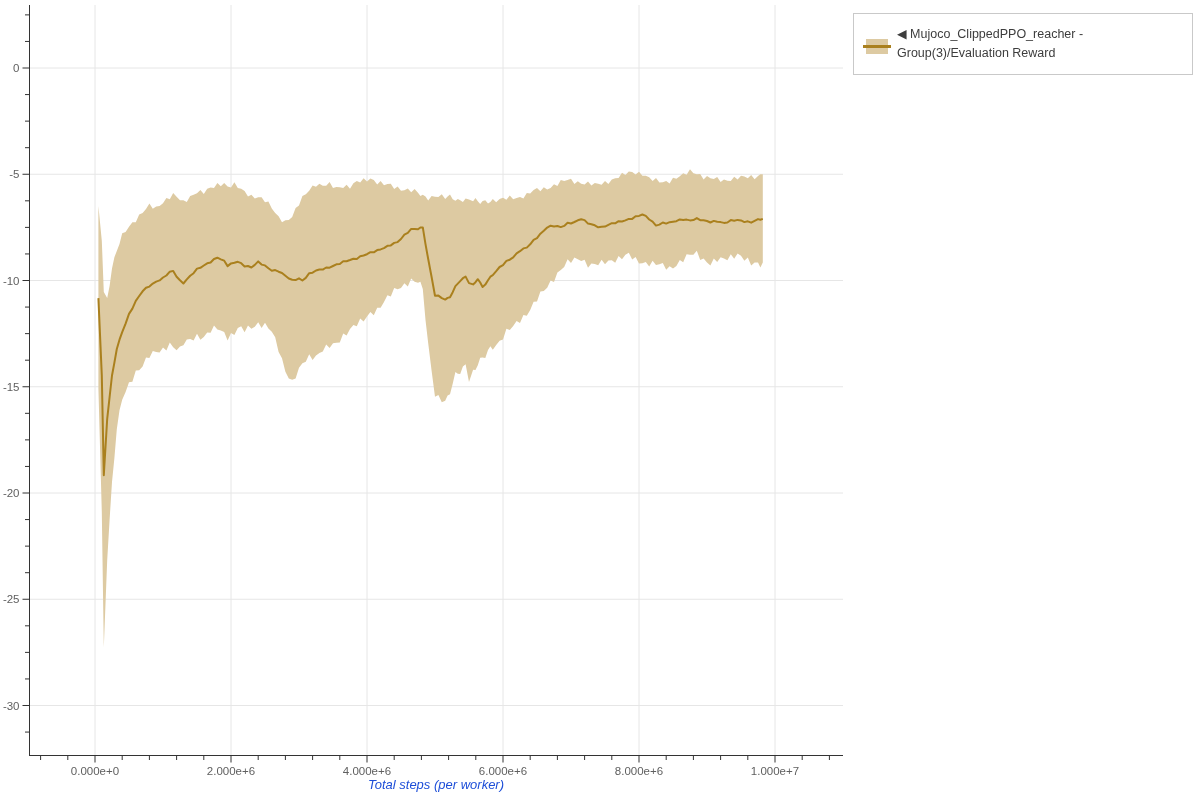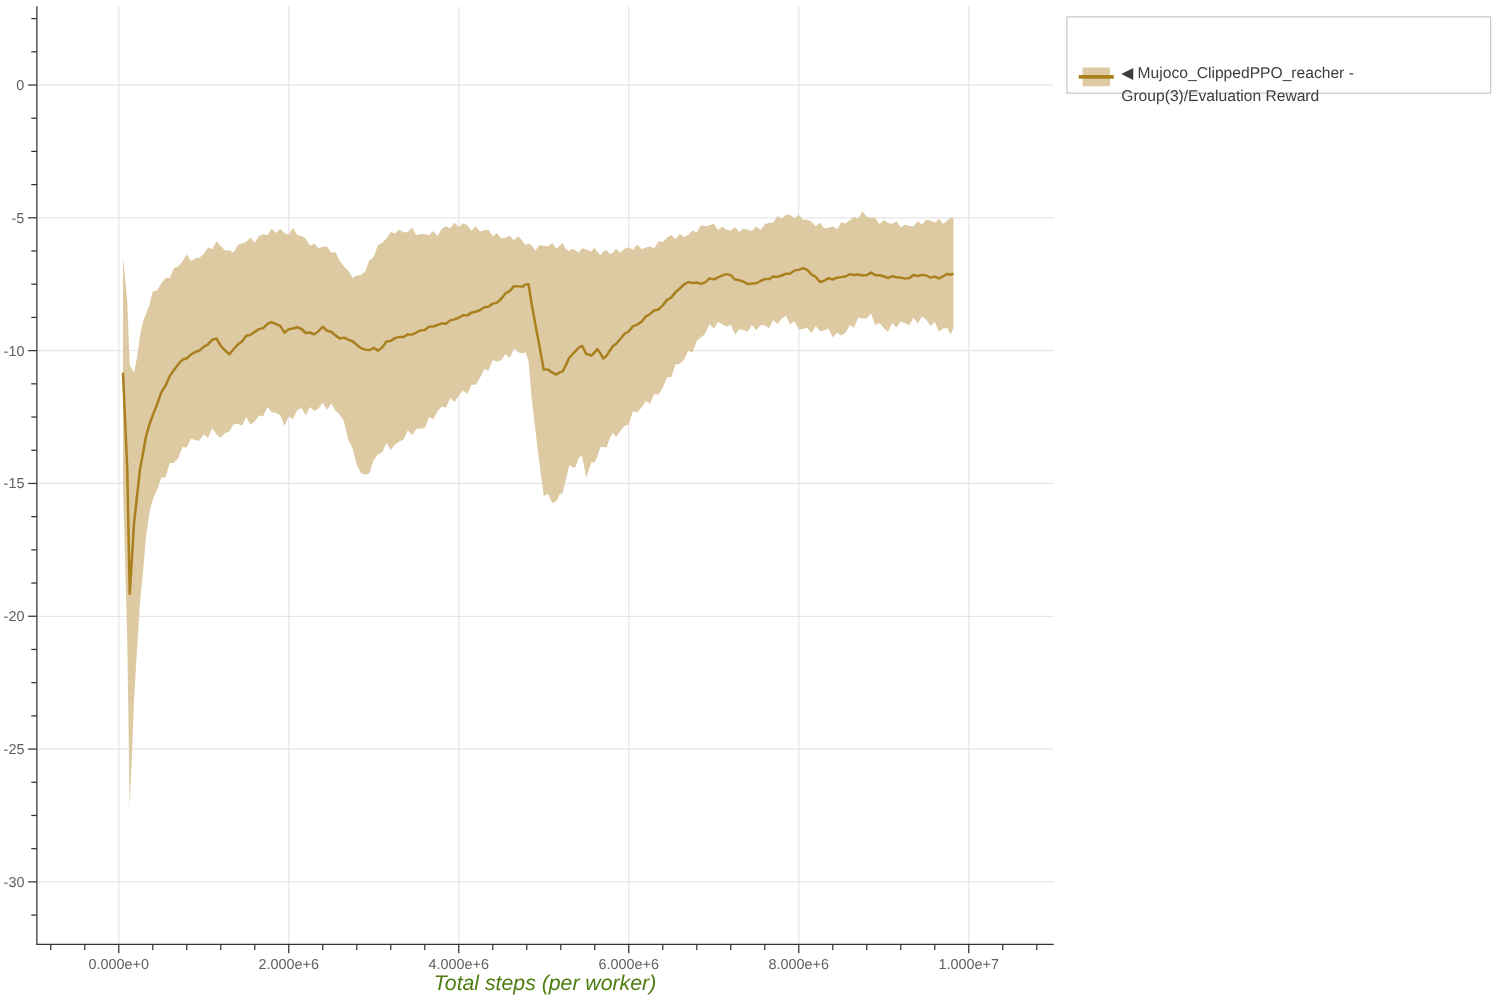--- a/index.html
+++ b/index.html
@@ -1,25 +1,25 @@
 <!DOCTYPE html>
 <html><head>
 <meta charset="utf-8">
 <style>
   html,body{margin:0;padding:0;background:#ffffff;}
   #stage{position:relative;width:1200px;height:800px;background:#ffffff;overflow:hidden;
          font-family:"Liberation Sans", sans-serif;}
   #chart-svg{position:absolute;left:0;top:0;}
   #chart-svg text{font-family:"Liberation Sans", sans-serif;fill:#5f5f5f;font-size:11.5px;}
   #x-axis-title{position:absolute;left:436px;top:777px;transform:translateX(-50%);
-                font-size:17px;font-style:italic;color:#4d7c0f;white-space:nowrap;}
+                font-size:13px;font-style:italic;color:#1d4ed8;white-space:nowrap;}
   #legend-box{position:absolute;left:853px;top:13px;width:340px;height:62px;
               box-sizing:border-box;background:#ffffff;border:1px solid #c9c9c9;
               padding:11px 10px 0 9px;}
-  .legend-entry{display:flex;align-items:flex-start;margin-top:24px;}
+  .legend-entry{display:flex;align-items:center;}
   .legend-swatch{position:relative;width:22px;height:15px;flex:0 0 22px;
                  margin:5px 9px 0 3px;}
   .legend-swatch .band{position:absolute;inset:0;}
   .legend-swatch .line{position:absolute;left:-3px;right:-3px;top:6px;height:3px;}
   .legend-label{font-size:12.5px;line-height:19px;color:#3d3d3d;width:302px;}
 </style>
 </head>
 <body>
 
 <div id="stage">

